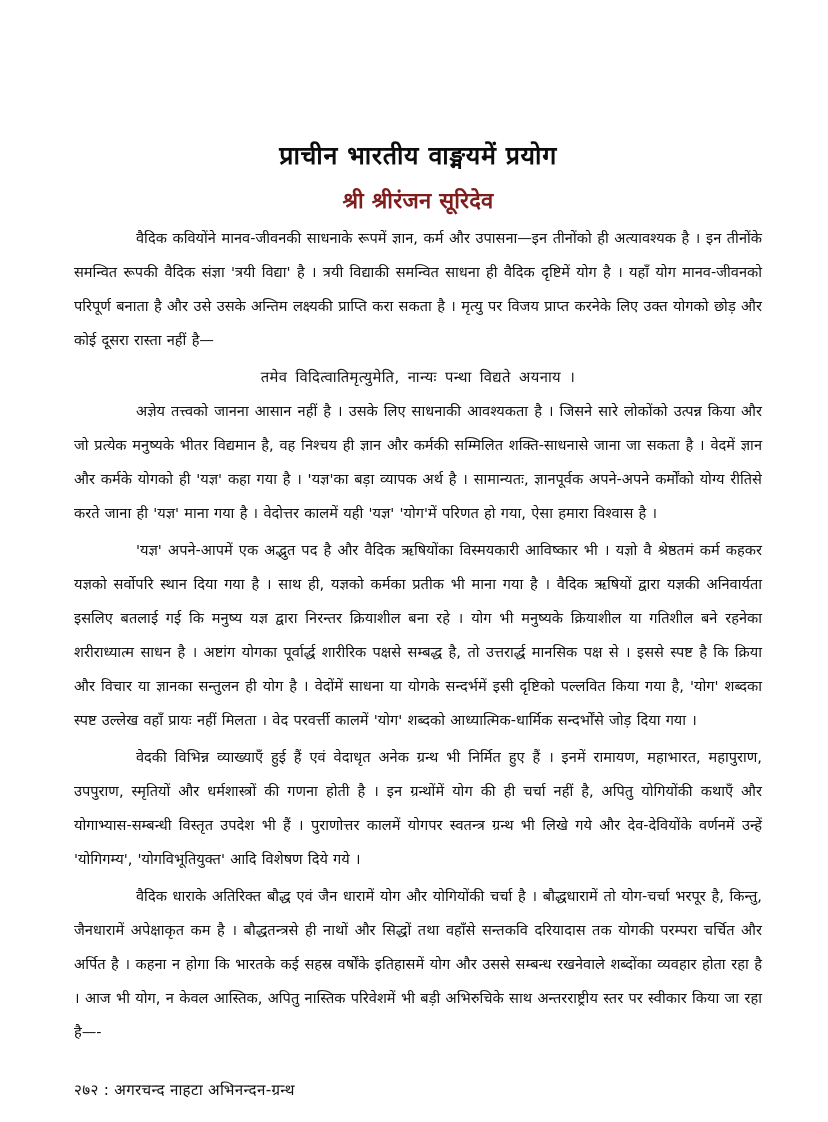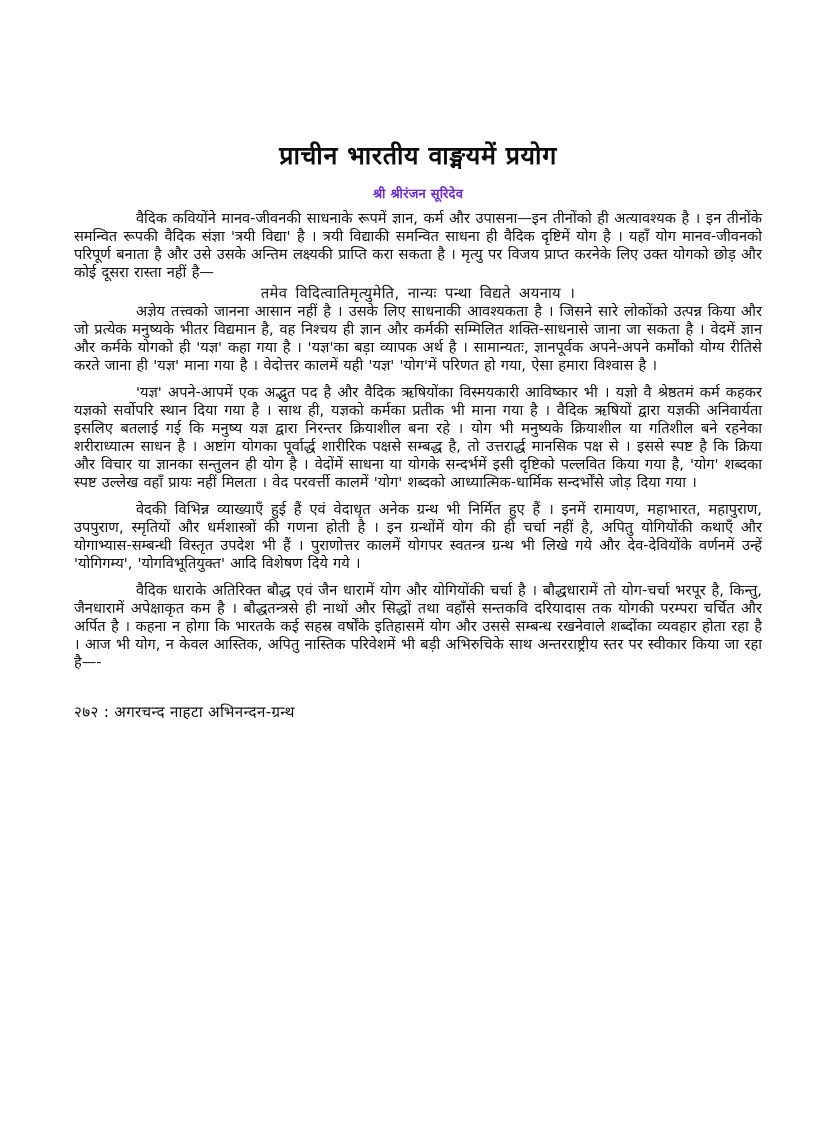--- a/index.html
+++ b/index.html
@@ -41,50 +41,50 @@
   .doc-title {
     font-size: 25px;
     font-weight: bold;
     letter-spacing: 0.6px;
     color: #0c0c0c;
     line-height: 1.25;
     margin: 0 0 13px 0;
     text-rendering: optimizeLegibility;
   }
   .author-name {
-    font-size: 13px;
+    font-size: 22px;
     font-weight: bold;
-    color: #6d28d9;
+    color: #7f1d1d;
     margin: 0 0 7px 0;
     letter-spacing: 0.2px;
   }
   .author-credential {
     font-size: 14.5px;
     font-weight: bold;
     color: #161616;
     margin: 0 0 19px 0;
     letter-spacing: 0.2px;
   }
 
   
   .body-text {
     font-size: 14.6px;
-    line-height: 18px;
+    line-height: 34px;
     color: #111111;
     text-align: justify;
     text-justify: inter-word;
     word-spacing: 0.6px;
   }
   .para {
     margin: 0;
     text-indent: 62px;
     text-align: justify;
   }
   .para + .para {
-    margin-top: 9px;
+    margin-top: 3px;
   }
   .verse {
     margin: 3px 0 0 0;
     text-align: center;
     text-indent: 0;
     font-size: 14.8px;
     letter-spacing: 0.4px;
     word-spacing: 3px;
   }
 

